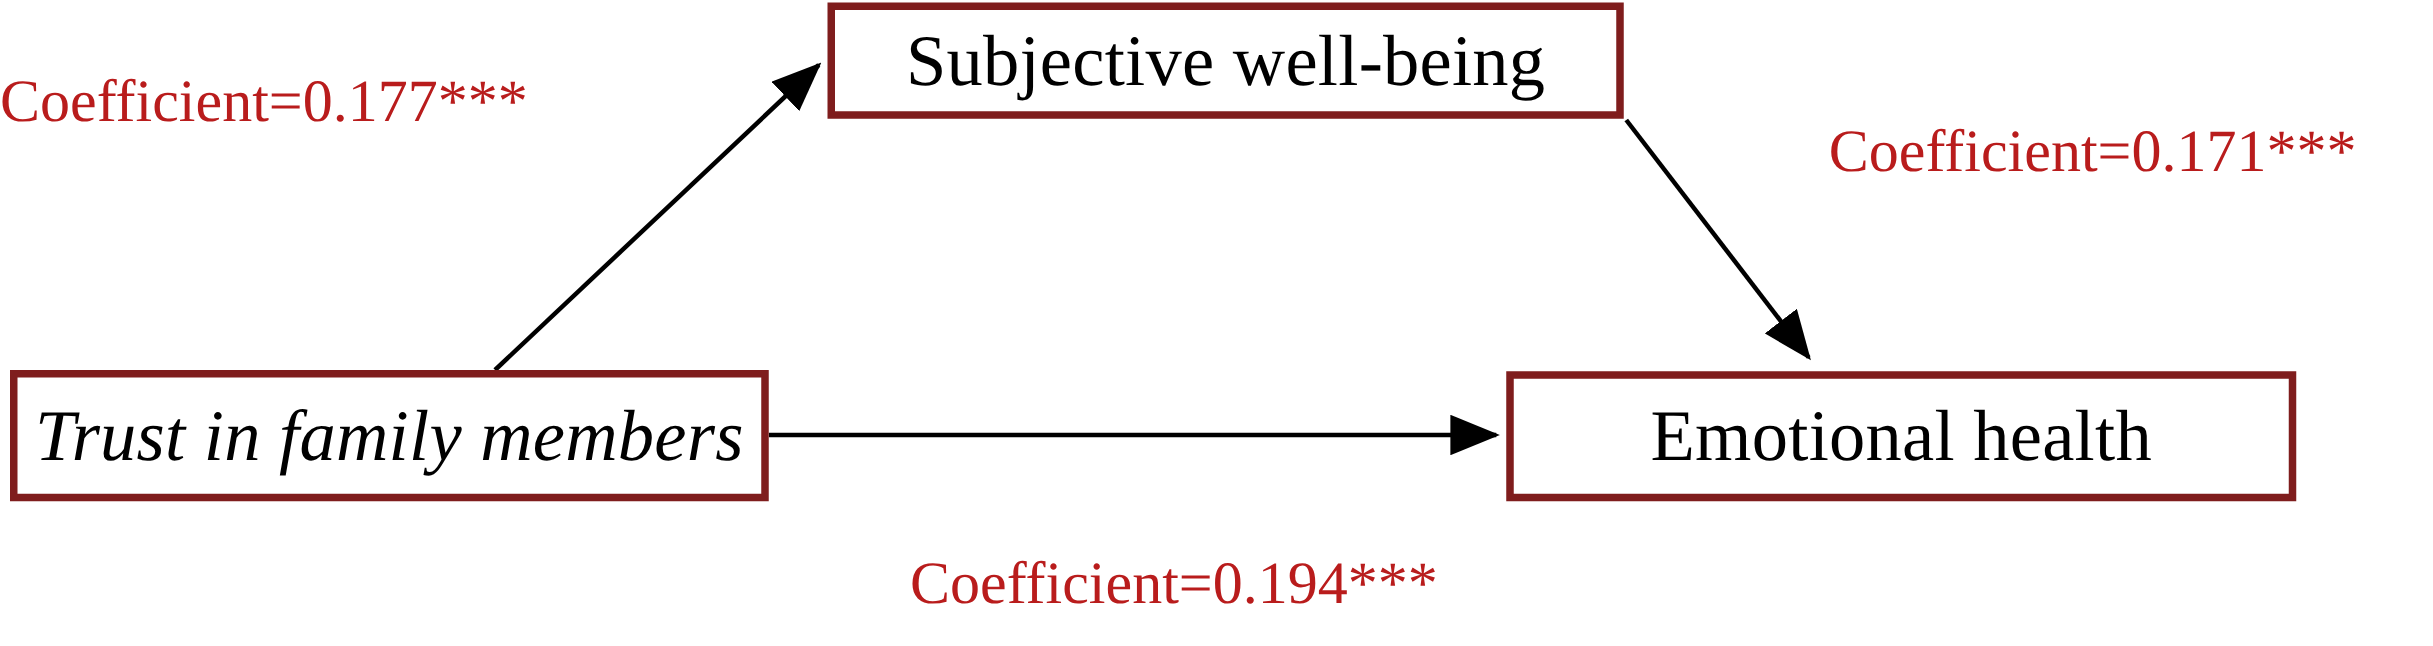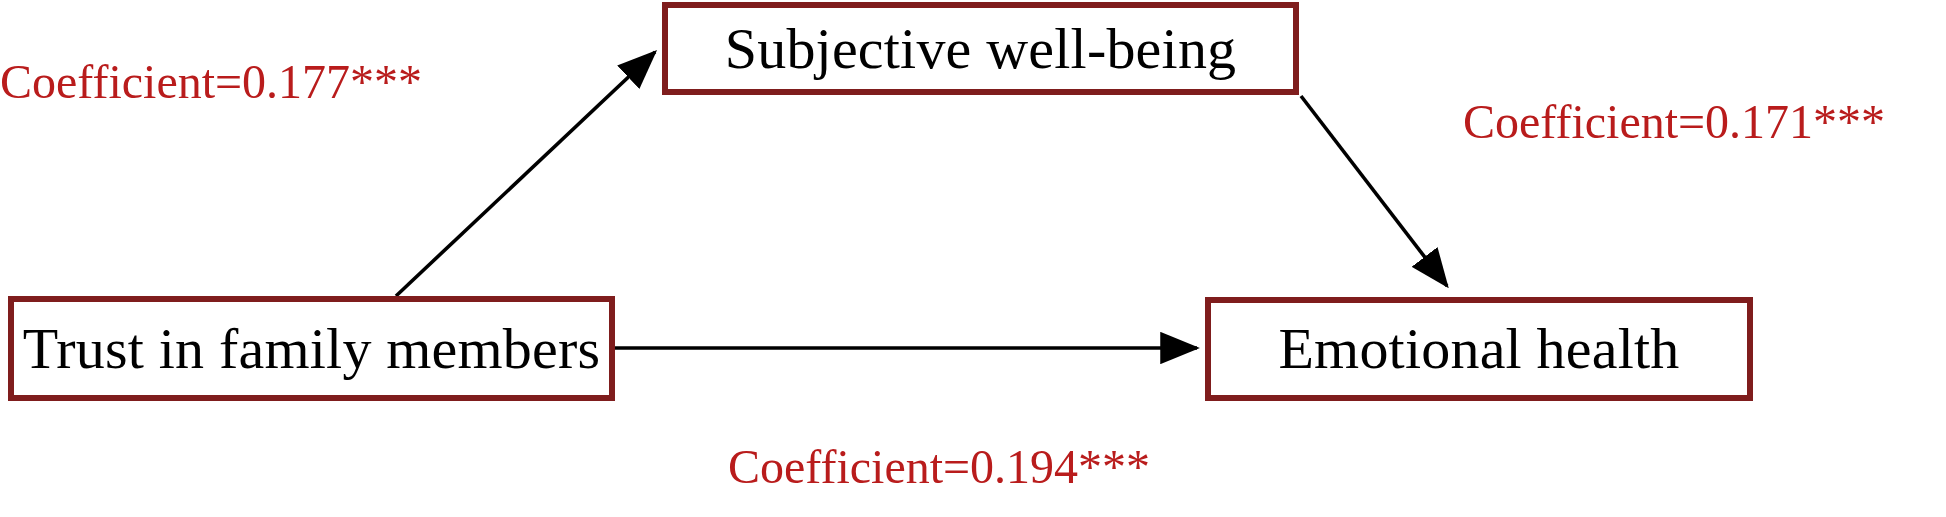--- a/index.html
+++ b/index.html
@@ -49,25 +49,26 @@
     left: 662px;
     top: 2px;
     width: 637px;
     height: 93px;
   }
   #node-predictor {
     left: 8px;
     top: 296px;
     width: 607px;
     height: 105px;
+    font-style: italic;
   }
   #node-outcome {
     left: 1205px;
     top: 297px;
-    width: 548px;
+    width: 632px;
     height: 104px;
   }
   .edge-label {
     position: absolute;
     font-family: "Liberation Serif", "DejaVu Serif", serif;
     font-size: 48px;
     color: #b91c1c;
     white-space: nowrap;
     line-height: 1;
   }

